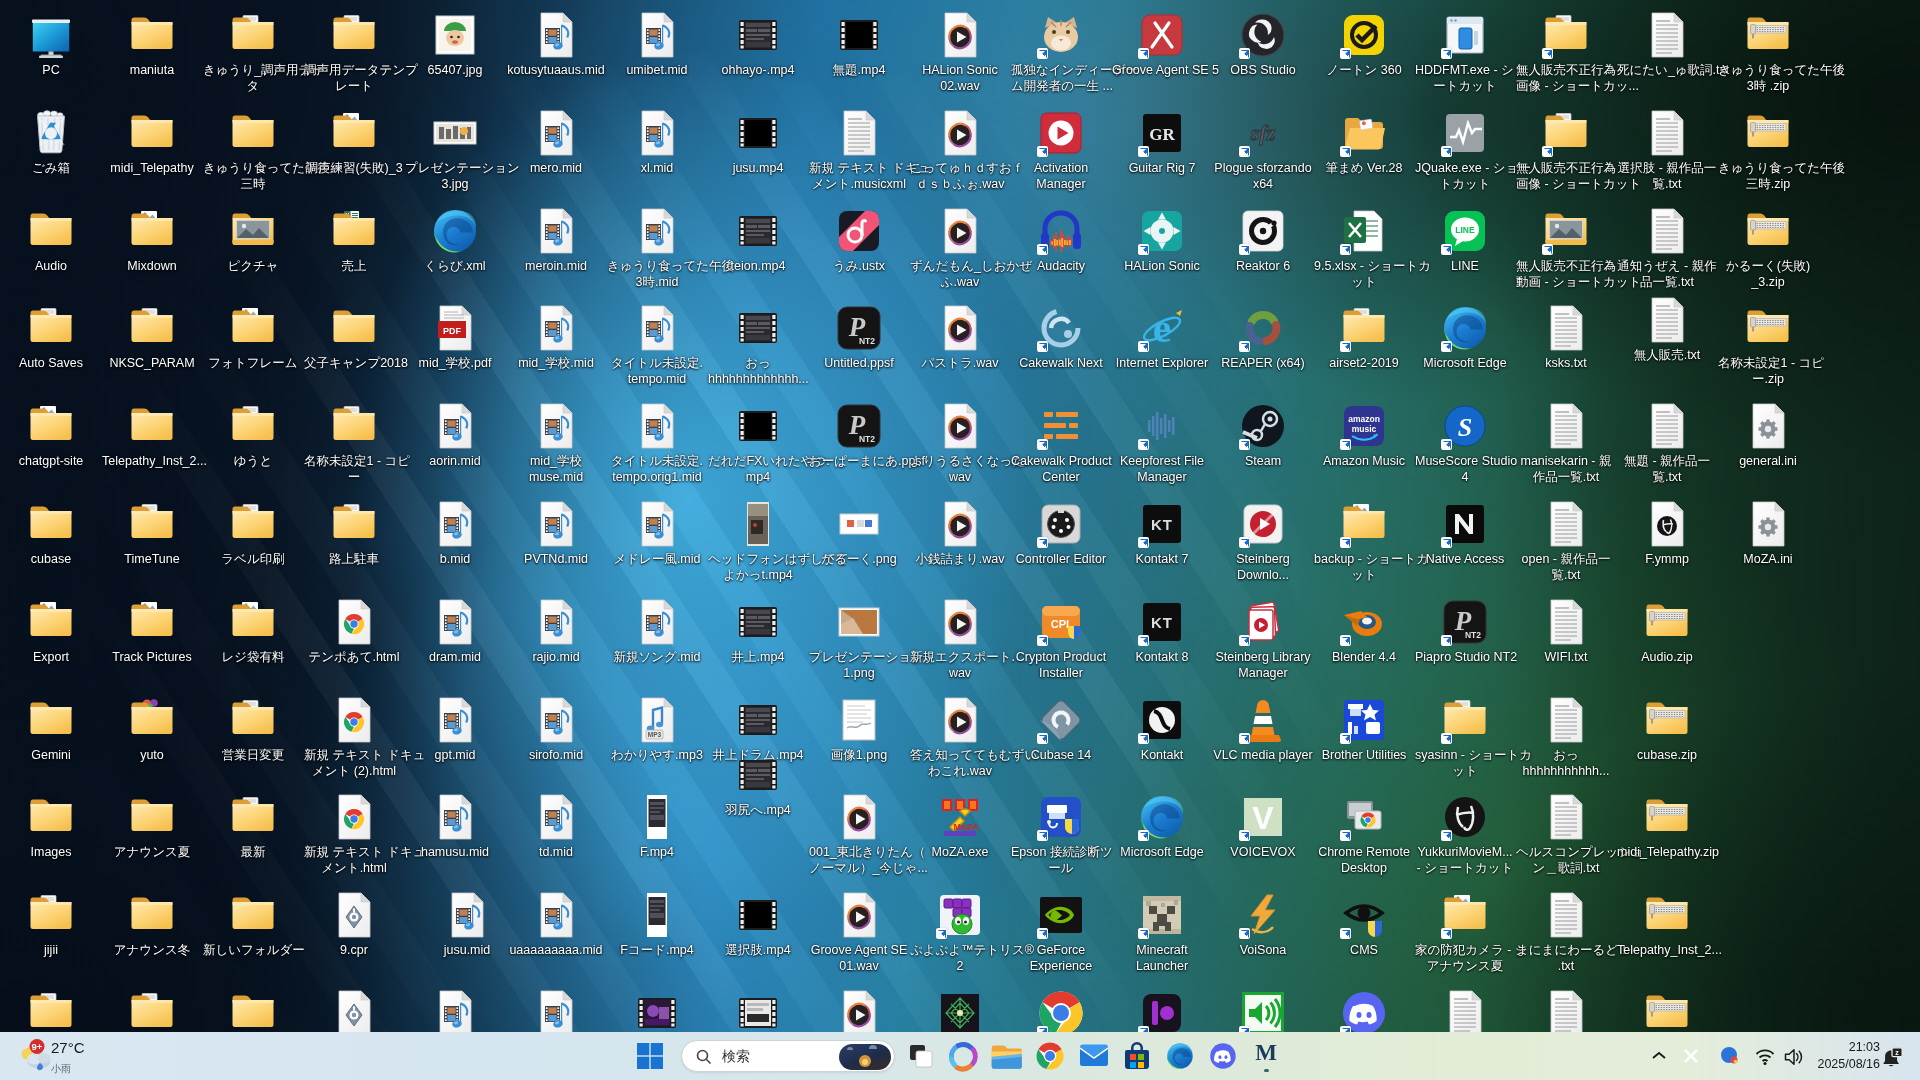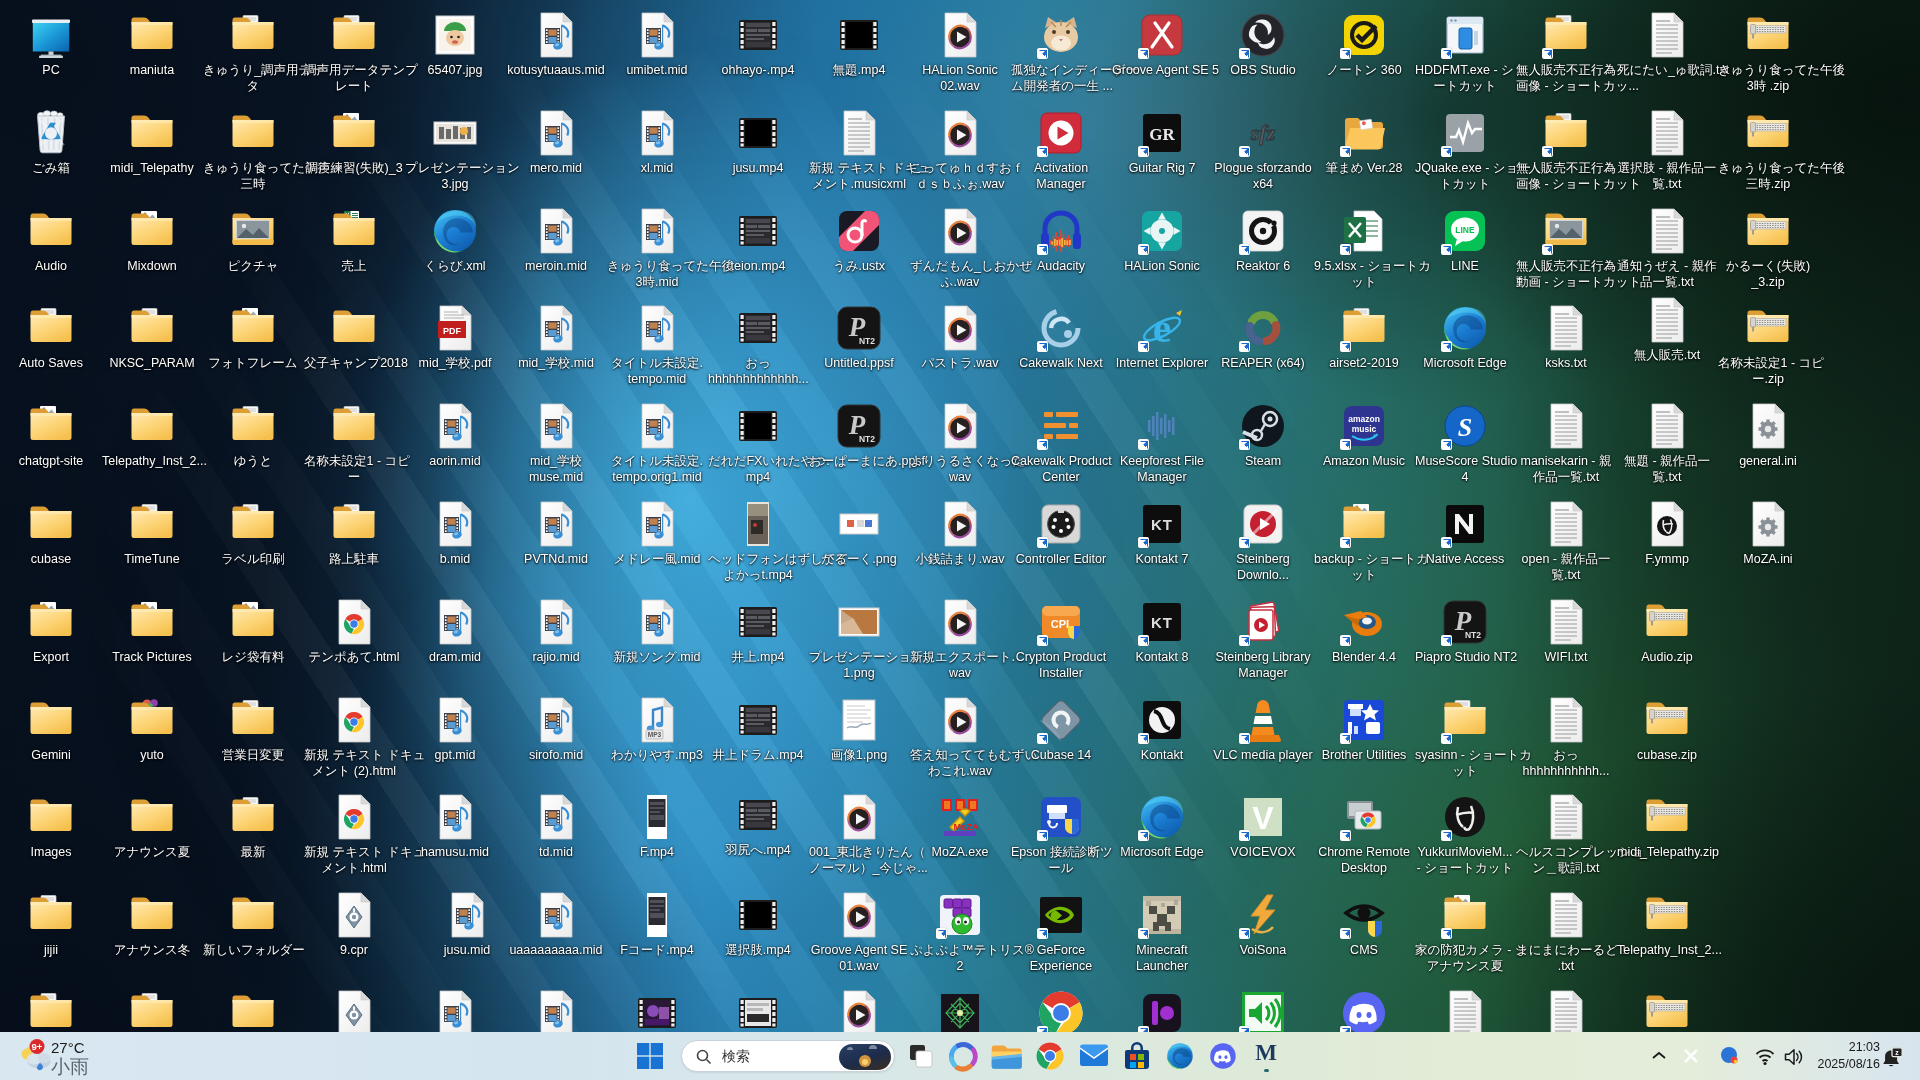--- a/index.html
+++ b/index.html
@@ -1412,21 +1412,21 @@
     </div>
   </div>
 <div class="cell" style="left:708px;top:696px">
     <div class="ic"><svg width="48" height="48" viewBox="0 0 48 48">
         <use href="#mp4_shot"></use>
       </svg></div>
     <div class="lb">
       <div>井上ドラム.mp4</div>
     </div>
   </div>
-<div class="cell" style="left:708px;top:791px">
+<div class="cell" style="left:708px;top:751px">
     <div class="ic"><svg width="48" height="48" viewBox="0 0 48 48">
         <use href="#mp4_shot"></use>
       </svg></div>
     <div class="lb">
       <div>羽尻へ.mp4</div>
     </div>
   </div>
 <div class="cell" style="left:708px;top:891px">
     <div class="ic"><svg width="48" height="48" viewBox="0 0 48 48">
         <use href="#mp4_black"></use>
@@ -2306,21 +2306,21 @@
   <path d="M8 16 a7 7 0 0 1 7 -7 a7.5 7.5 0 0 0 -1 7.5 z" fill="#f5c84e"></path>
   <circle cx="11" cy="16" r="5.5" fill="#f5d358"></circle>
   <ellipse cx="23" cy="23" rx="11.5" ry="7.5" fill="#c3d2e0"></ellipse>
   <ellipse cx="18" cy="21" rx="7" ry="5.5" fill="#d8e4ee"></ellipse>
   <ellipse cx="28" cy="20" rx="6.5" ry="5" fill="#cfdce8"></ellipse>
   <path d="M27 29 a3.2 3.2 0 0 1 -6 1.5 c-0.5 -2 1.5 -4.5 3 -5.5 c1.5 1 3 2.5 3 4z" fill="#3b82d8"></path>
   <circle cx="21" cy="8.5" r="7.5" fill="#d92b2b"></circle>
   <text x="21" y="11.5" font-size="9.5" font-weight="bold" fill="#fff" text-anchor="middle" font-family="Liberation Sans">9+</text>
  </svg>
 </div>
-<div style="position:absolute;left:51px;top:1038px;z-index:60;font-size:15px;color:#1a1a1a;line-height:19px">27°C<br><span style="color:#5a6570;font-size:19px">小雨</span></div>
+<div style="position:absolute;left:51px;top:1038px;z-index:60;font-size:15px;color:#1a1a1a;line-height:19px">27°C<br><span style="color:#5a6570;font-size:10px">小雨</span></div>
 <div class="tbi" style="left:632px">
  <svg width="36" height="36" viewBox="0 0 36 36">
       <g fill="#1873d3">
  <rect x="5" y="5" width="12.3" height="12.3"></rect>
         <rect x="18.7" y="5" width="12.3" height="12.3"></rect>
  <rect x="5" y="18.7" width="12.3" height="12.3"></rect>
         <rect x="18.7" y="18.7" width="12.3" height="12.3"></rect>
       </g>
     </svg>
 </div>

